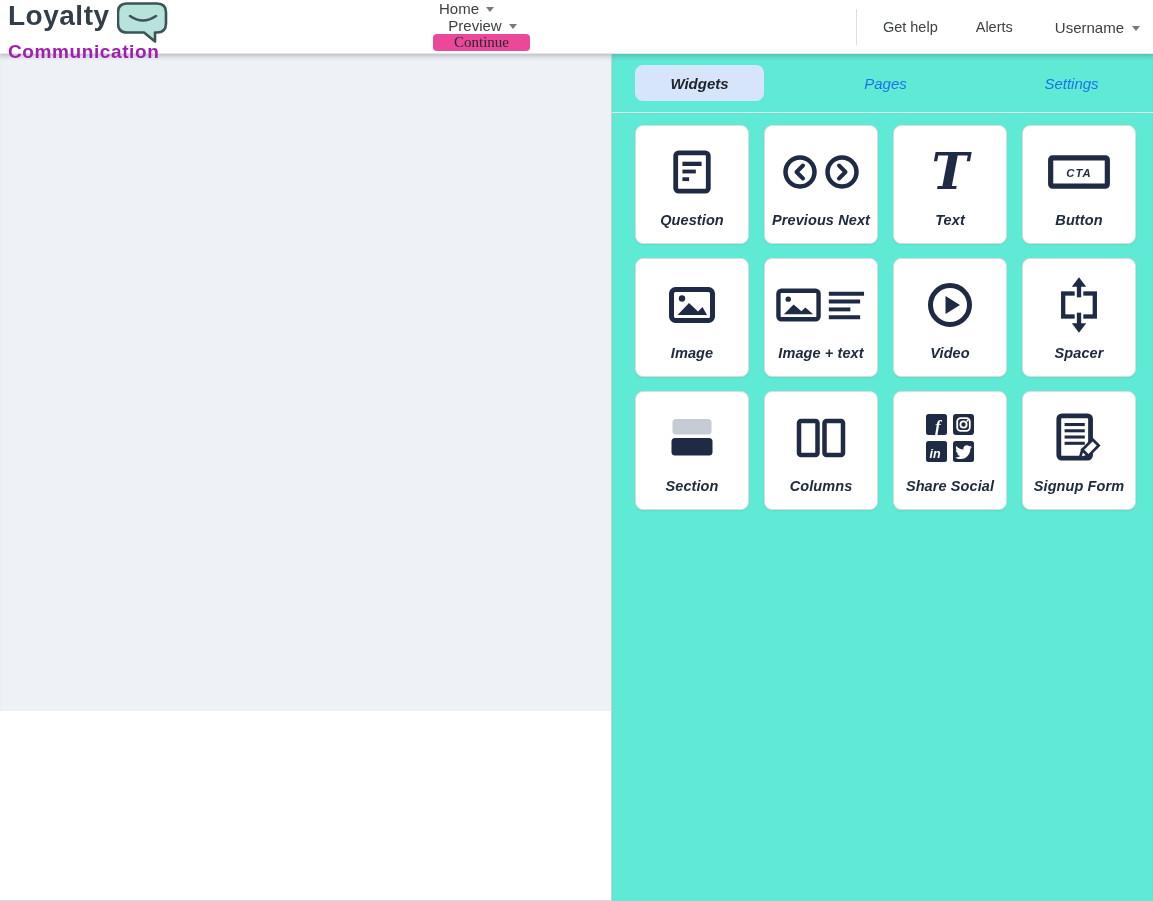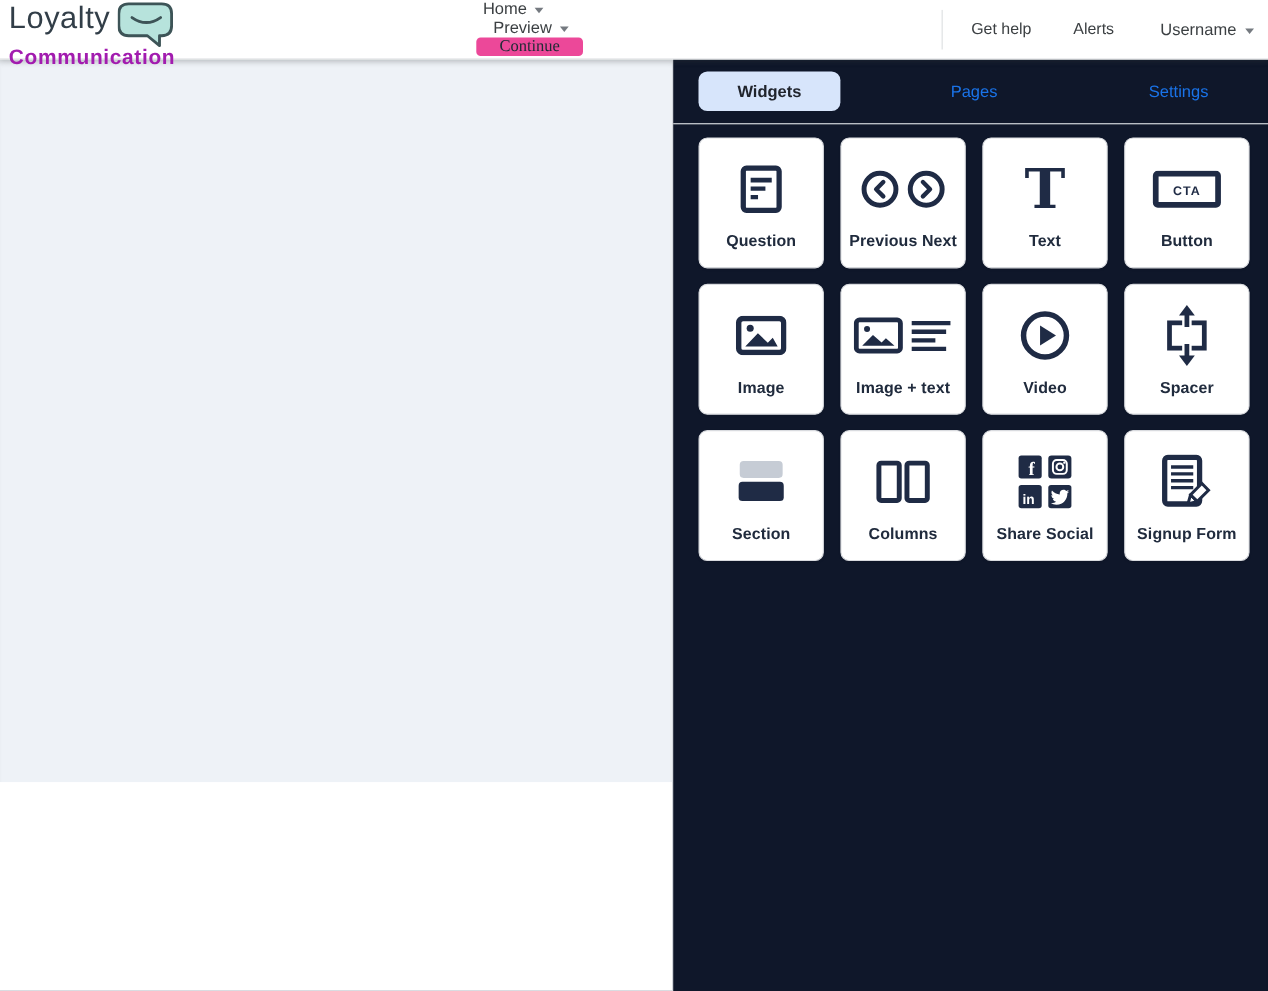--- a/index.html
+++ b/index.html
@@ -4,21 +4,21 @@
 <style>
   * { margin:0; padding:0; box-sizing:border-box; }
   html,body { width:1153px; height:901px; overflow:hidden; background:#fff;
     font-family:"Liberation Sans", sans-serif; }
 
   
   .navbar { position:relative; height:54px; background:#fff;
     border-bottom:1px solid #e4e6e8; box-shadow:0 2px 5px rgba(60,64,67,.18); z-index:10; }
   .logo { position:absolute; left:8px; top:1px; cursor:pointer; }
   .logo-top { display:flex; align-items:flex-start; gap:7px; }
-  .logo-line1 { font-size:28px; font-weight:normal; color:#323e48; letter-spacing:.5px; line-height:30px; }
+  .logo-line1 { font-size:28px; font-weight:bold; color:#323e48; letter-spacing:.5px; line-height:30px; }
   .logo-line2 { font-size:19px; font-weight:bold; color:#a21caf; letter-spacing:.6px; margin-top:-5px; line-height:20px; }
   .nav-main { position:absolute; left:403px; top:0; height:36px; display:flex; align-items:center;flex-direction:column; }
   .nav-item { display:flex; align-items:center; gap:7px; font-size:15px; color:#3c4043; cursor:pointer; }
   .nav-item + .nav-item { margin-left:32px; }
   .caret { width:0; height:0; border-left:4.5px solid transparent; border-right:4.5px solid transparent;
     border-top:5px solid #757a80; margin-top:2px; }
   .btn-continue { margin-left:30px; width:97px; height:36px; background:#ec4899; border:none;
     border-radius:4px; font-size:15px; color:#212b36; cursor:pointer; font-family:Liberation Serif, serif; }
   .nav-right { position:absolute; right:13px; top:0; height:54px; display:flex; align-items:center; }
   .nav-vdivider { width:1px; height:36px; background:#dcdee0; margin-right:26px; }
@@ -26,22 +26,22 @@
   .nav-link + .nav-link { margin-left:38px; }
   .user-menu { display:flex; align-items:center; gap:8px; margin-left:42px; font-size:15px; color:#3c4043; cursor:pointer; }
 
   
   .main { display:flex; height:847px; }
   .left-col { width:612px; border-right:1px solid #ccd0d6; border-bottom:1px solid #d9dce1;
     height:847px; background:#fff; }
   .canvas { height:657px; background:#eef2f7; box-shadow:inset 0 5px 6px -4px rgba(60,64,67,.18); }
 
   
-  .panel { flex:1; background:#0f172a; padding:11px 17px 16px 23px;
-    box-shadow:inset 0 5px 6px -4px rgba(60,64,67,.15); }
+  .panel { flex:1; background:#5eead4; padding:11px 17px 16px 23px;
+    box-shadow:inset 0 5px 6px -4px rgba(60,64,67,.15);font-style:italic; }
   .tabs { display:flex; justify-content:space-between; height:36px; }
   .tab { width:129px; display:flex; align-items:center; justify-content:center;
     font-size:15px; color:#1a73e8; cursor:pointer; border-radius:8px; }
   .tab.active { background:#d7e5fb; color:#20242c; font-weight:bold; }
   .tabs-divider { height:1px; background:#e3e6ea; margin:11px -17px 0 -23px; }
 
   .grid { margin-top:12px; display:grid; grid-template-columns:repeat(4,114px); gap:14px 15px; }
   .card { width:114px; height:119px; background:#fff; border:1px solid #d9dbdf; border-radius:8px;
     box-shadow:0 1px 2px rgba(0,0,0,.06); display:flex; flex-direction:column; align-items:center;
     cursor:pointer; }

